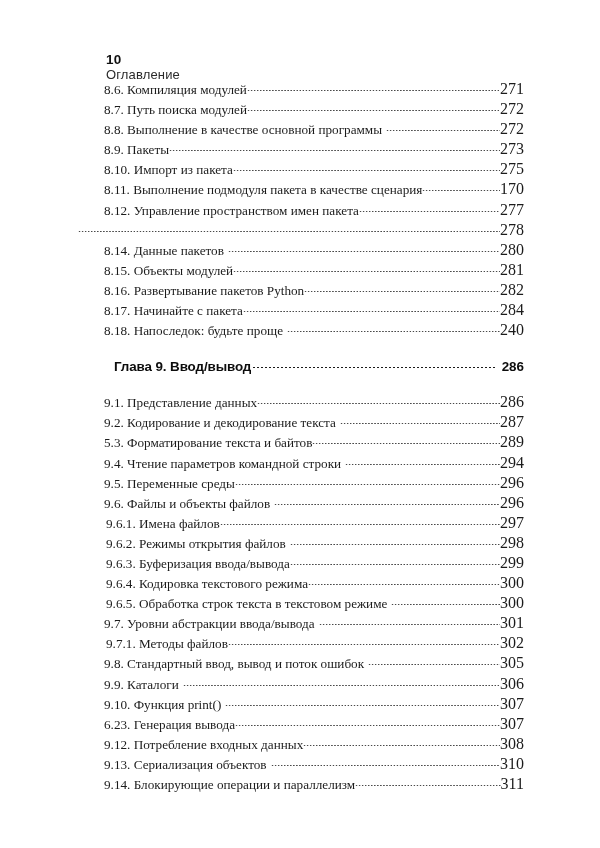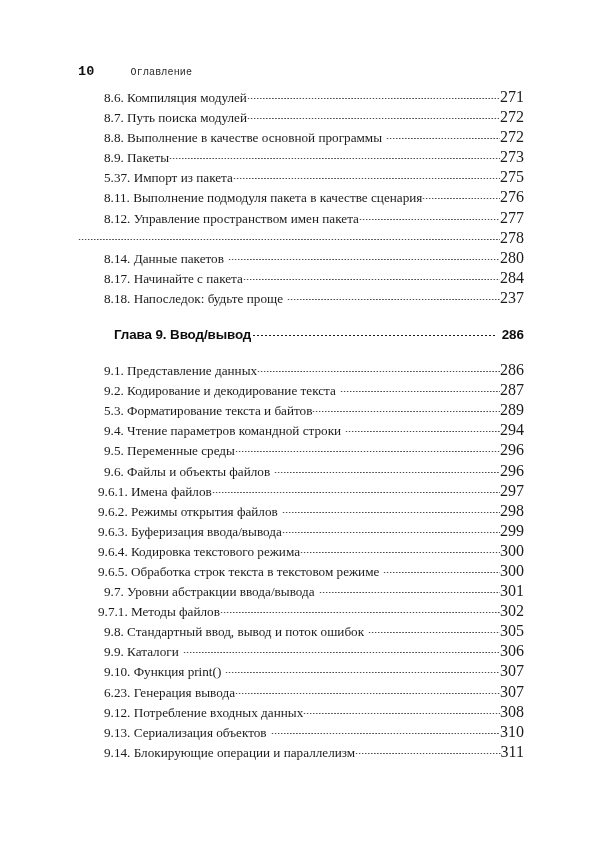--- a/index.html
+++ b/index.html
@@ -21,45 +21,46 @@
     top: 0; left: 0;
     width: 600px;
     height: 848px;
     background: #ffffff;
   }
 
   
   .running-head {
     position: absolute;
     left: 78px;
-    top: 64px;
+    top: 52px;
     width: 446px;
     height: 18px;
     display: flex;
     align-items: baseline;
-    font-family: Liberation Mono, monospace;
+    font-family: Liberation Sans, sans-serif;
+    flex-direction: column;
   }
   .folio {
     font-size: 13.5px;
     font-weight: bold;
     color: #111111;
     letter-spacing: 0.2px;
   }
   .head-title {
-    font-size: 10px;
+    font-size: 13px;
     color: #2b2b2b;
-    margin-left: 36px;
+    margin-left: 28px;
     letter-spacing: 0.15px;
   }
 
   
   .toc {
     position: absolute;
     left: 0;
-    top: 88px;
+    top: 80px;
     width: 600px;
   }
 
   .toc-row {
     display: flex;
     align-items: baseline;
     width: 446px;
     margin-left: 78px;
     height: 20.1px;
     white-space: nowrap;
@@ -87,21 +88,21 @@
   .toc-row .pageno {
     font-size: 16px;
     color: #1b1b1b;
     flex: 0 0 auto;
     text-align: right;
     font-variant-numeric: lining-nums;
   }
 
   
   .level-2 .label { margin-left: 26px; }
-  .level-3 .label { margin-left: 20px; }
+  .level-3 .label { margin-left: 28px; }
 
   
   .toc-row.gap .leader { margin-left: 4px; }
 
   
   .toc-row.chapter {
     font-family: "Liberation Sans", "DejaVu Sans", sans-serif;
     height: 34px;
     align-items: baseline;
   }
@@ -154,52 +155,62 @@
         <span class="label">8.8. Выполнение в качестве основной программы</span>
         <span class="leader"></span>
         <span class="pageno">272</span>
       </div>
       <div class="toc-row level-2">
         <span class="label">8.9. Пакеты</span>
         <span class="leader"></span>
         <span class="pageno">273</span>
       </div>
       <div class="toc-row level-2">
-        <span class="label">5.37. Импорт из пакета</span>
+        <span class="label">8.10. Импорт из пакета</span>
         <span class="leader"></span>
         <span class="pageno">275</span>
       </div>
       <div class="toc-row level-2">
         <span class="label">8.11. Выполнение подмодуля пакета в качестве сценария</span>
         <span class="leader"></span>
-        <span class="pageno">276</span>
+        <span class="pageno">170</span>
       </div>
       <div class="toc-row level-2">
         <span class="label">8.12. Управление пространством имен пакета</span>
         <span class="leader"></span>
         <span class="pageno">277</span>
       </div>
       <div class="toc-row level-2">
         <span class="leader"></span>
         <span class="pageno">278</span>
       </div>
       <div class="toc-row level-2 gap">
         <span class="label">8.14. Данные пакетов</span>
         <span class="leader"></span>
         <span class="pageno">280</span>
       </div>
       <div class="toc-row level-2">
+        <span class="label">8.15. Объекты модулей</span>
+        <span class="leader"></span>
+        <span class="pageno">281</span>
+      </div>
+      <div class="toc-row level-2">
+        <span class="label">8.16. Развертывание пакетов Python</span>
+        <span class="leader"></span>
+        <span class="pageno">282</span>
+      </div>
+      <div class="toc-row level-2">
         <span class="label">8.17. Начинайте с пакета</span>
         <span class="leader"></span>
         <span class="pageno">284</span>
       </div>
       <div class="toc-row level-2 gap">
         <span class="label">8.18. Напоследок: будьте проще</span>
         <span class="leader"></span>
-        <span class="pageno">237</span>
+        <span class="pageno">240</span>
       </div>
       <div class="chapter-spacer"></div>
       <div class="toc-row level-1 chapter">
         <span class="label">Глава 9. Ввод/вывод</span>
         <span class="leader"></span>
         <span class="pageno">286</span>
       </div>
       <div class="toc-row level-2">
         <span class="label">9.1. Представление данных</span>
         <span class="leader"></span>

